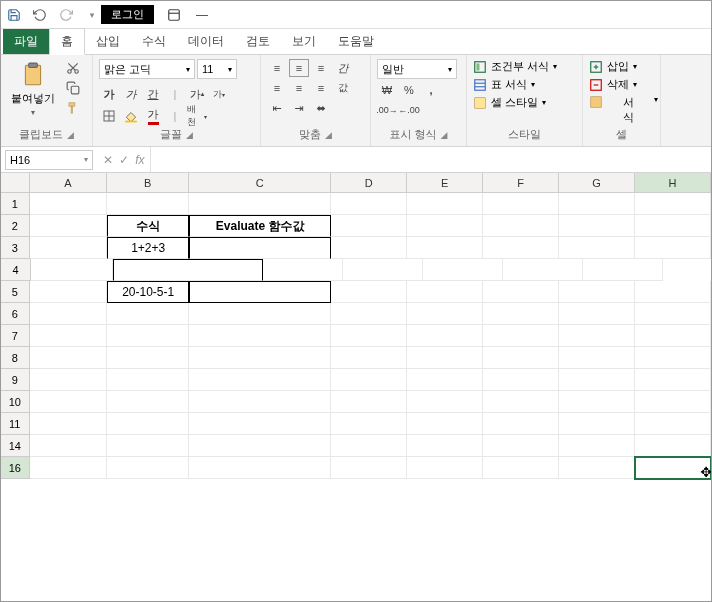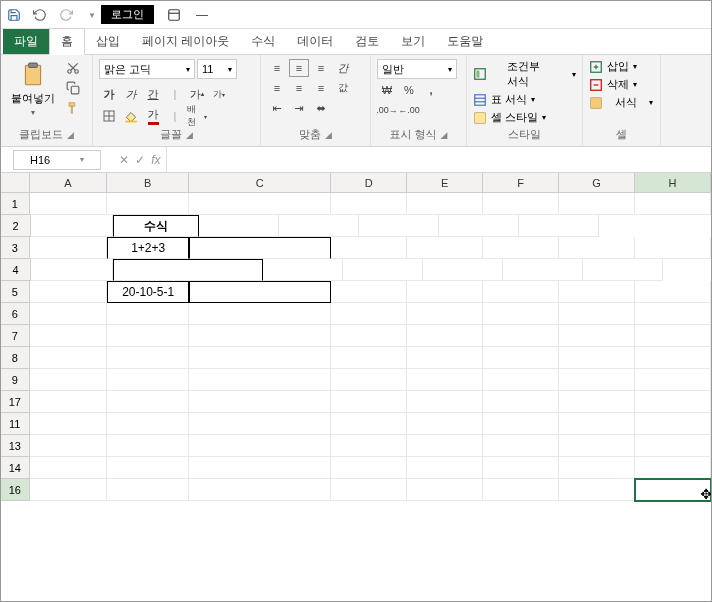--- a/index.html
+++ b/index.html
@@ -33,21 +33,21 @@
 .big-btn .lbl { font-size: 11px; }
 .mini-col { display: flex; flex-direction: column; gap: 2px; }
 .mini-btn { width: 20px; height: 18px; display: flex; align-items: center; justify-content: center; cursor: pointer; font-size: 11px; color: #444; }
 .combo { border: 1px solid #ccc; background: #fff; height: 20px; padding: 0 4px; font-size: 11px; display: flex; align-items: center; justify-content: space-between; gap: 4px; }
 .font-row { display: flex; gap: 2px; margin-bottom: 2px; }
 .font-btns { display: flex; gap: 2px; flex-wrap: wrap; width: 140px; }
 .fbtn { width: 20px; height: 18px; display: flex; align-items: center; justify-content: center; cursor: pointer; font-size: 11px; color: #444; }
 
 
 .namebar { height: 26px; border-bottom: 1px solid #d4d4d4; display: flex; align-items: center; background: #fff; }
-.namebox { width: 88px; border: 1px solid #ccc; margin: 2px 12px; height: 20px; display: flex; align-items: center; padding: 0 16px; justify-content: space-between; font-size: 11px; }
+.namebox { width: 88px; border: 1px solid #ccc; margin: 2px 4px; height: 20px; display: flex; align-items: center; padding: 0 4px; justify-content: space-between; font-size: 11px; }
 .fx-btns { display: flex; gap: 6px; padding: 0 6px; color: #999; }
 .fx-btn { cursor: pointer; }
 
 
 .grid-wrap { flex: 1; overflow: hidden; display: flex; flex-direction: column; }
 .col-headers { display: flex; height: 20px; background: #f3f2f1; }
 .corner { width: 30px; border-right: 1px solid #ccc; border-bottom: 1px solid #ccc; background: #f3f2f1; }
 .colh { border-right: 1px solid #ccc; border-bottom: 1px solid #ccc; display: flex; align-items: center; justify-content: center; font-size: 11px; color: #333; background: #f3f2f1; }
 .colh.active { background: #d5e6d5; }
 .rows { flex: 1; overflow: hidden; }
@@ -102,21 +102,20 @@
           </svg>
       </span>
       <span class="win-btn">—</span>
     </div>
   </div>
 
   <div class="tabs">
     <div class="tab file">파일</div>
     <div class="tab active">홈</div>
     <div class="tab">삽입</div>
-    <div class="tab">페이지 레이아웃</div>
     <div class="tab">수식</div>
     <div class="tab">데이터</div>
     <div class="tab">검토</div>
     <div class="tab">보기</div>
     <div class="tab">도움말</div>
   </div>
 
   <div class="ribbon">
 
     <div class="group" style="width:92px">
@@ -249,21 +248,21 @@
         </div>
       </div>
       <div class="group-label">
           <span>표시 형식</span>
           <span class="grp-launcher">◢</span>
         </div>
     </div>
 
     <div class="group" style="width:116px">
       <div class="group-body" style="flex-direction:column;gap:3px">
-        <div style="display:flex;gap:20px;align-items:center;cursor:pointer">
+        <div style="display:flex;gap:4px;align-items:center;cursor:pointer">
           <span>
               <svg width="14" height="14" viewBox="0 0 24 24" fill="none" stroke="#217346" stroke-width="2">
                 <rect x="3" y="3" width="18" height="18"></rect>
                 <rect x="6" y="6" width="5" height="12" fill="#7fba7a" stroke="none"></rect>
               </svg>
             </span>
           <span style="font-size:11px">조건부 서식</span>
             <span style="font-size:8px">▾</span>
         </div>
         <div style="display:flex;gap:4px;align-items:center;cursor:pointer">
@@ -308,21 +307,21 @@
         <div style="display:flex;gap:4px;align-items:center;cursor:pointer">
           <span>
               <svg width="14" height="14" viewBox="0 0 24 24" fill="none" stroke="#c00" stroke-width="2">
                 <rect x="3" y="3" width="18" height="18"></rect>
                 <line x1="8" y1="12" x2="16" y2="12"></line>
               </svg>
             </span>
           <span style="font-size:11px">삭제</span>
             <span style="font-size:8px">▾</span>
         </div>
-        <div style="display:flex;gap:12px;align-items:center;cursor:pointer">
+        <div style="display:flex;gap:20px;cursor:pointer">
           <span>
               <svg width="14" height="14" viewBox="0 0 24 24" fill="#f4c97a" stroke="#b08840" stroke-width="1">
                 <rect x="3" y="3" width="18" height="18"></rect>
               </svg>
             </span>
           <span style="font-size:11px">서식</span>
             <span style="font-size:8px">▾</span>
         </div>
       </div>
       <div class="group-label">
@@ -365,20 +364,21 @@
           <div class="cell" style="width: 80px;"></div>
           <div class="cell" style="width: 80px;"></div>
           <div class="cell" style="width: 80px;"></div>
           <div class="cell" style="width: 80px;"></div>
           <div class="cell" style="width: 80px;"></div>
         </div>
         <div class="row">
           <div class="rowh">2</div>
           <div class="cell" style="width: 82px;"></div>
           <div class="cell bt bl br bold" style="width: 86px;">수식</div>
+          <div class="cell bt bl br bold" style="width: 150px;">Evaluate 함수값</div>
           <div class="cell" style="width: 80px;"></div>
           <div class="cell" style="width: 80px;"></div>
           <div class="cell" style="width: 80px;"></div>
           <div class="cell" style="width: 80px;"></div>
           <div class="cell" style="width: 80px;"></div>
         </div>
         <div class="row">
           <div class="rowh">3</div>
           <div class="cell" style="width: 82px;"></div>
           <div class="cell bt bl br" style="width: 86px;">1+2+3</div>
@@ -448,43 +448,32 @@
           <div class="cell" style="width: 82px;"></div>
           <div class="cell" style="width: 86px;"></div>
           <div class="cell" style="width: 150px;"></div>
           <div class="cell" style="width: 80px;"></div>
           <div class="cell" style="width: 80px;"></div>
           <div class="cell" style="width: 80px;"></div>
           <div class="cell" style="width: 80px;"></div>
           <div class="cell" style="width: 80px;"></div>
         </div>
         <div class="row">
-          <div class="rowh">17</div>
+          <div class="rowh">10</div>
           <div class="cell" style="width: 82px;"></div>
           <div class="cell" style="width: 86px;"></div>
           <div class="cell" style="width: 150px;"></div>
           <div class="cell" style="width: 80px;"></div>
           <div class="cell" style="width: 80px;"></div>
           <div class="cell" style="width: 80px;"></div>
           <div class="cell" style="width: 80px;"></div>
           <div class="cell" style="width: 80px;"></div>
         </div>
         <div class="row">
           <div class="rowh">11</div>
-          <div class="cell" style="width: 82px;"></div>
-          <div class="cell" style="width: 86px;"></div>
-          <div class="cell" style="width: 150px;"></div>
-          <div class="cell" style="width: 80px;"></div>
-          <div class="cell" style="width: 80px;"></div>
-          <div class="cell" style="width: 80px;"></div>
-          <div class="cell" style="width: 80px;"></div>
-          <div class="cell" style="width: 80px;"></div>
-        </div>
-        <div class="row">
-          <div class="rowh">13</div>
           <div class="cell" style="width: 82px;"></div>
           <div class="cell" style="width: 86px;"></div>
           <div class="cell" style="width: 150px;"></div>
           <div class="cell" style="width: 80px;"></div>
           <div class="cell" style="width: 80px;"></div>
           <div class="cell" style="width: 80px;"></div>
           <div class="cell" style="width: 80px;"></div>
           <div class="cell" style="width: 80px;"></div>
         </div>
         <div class="row">

